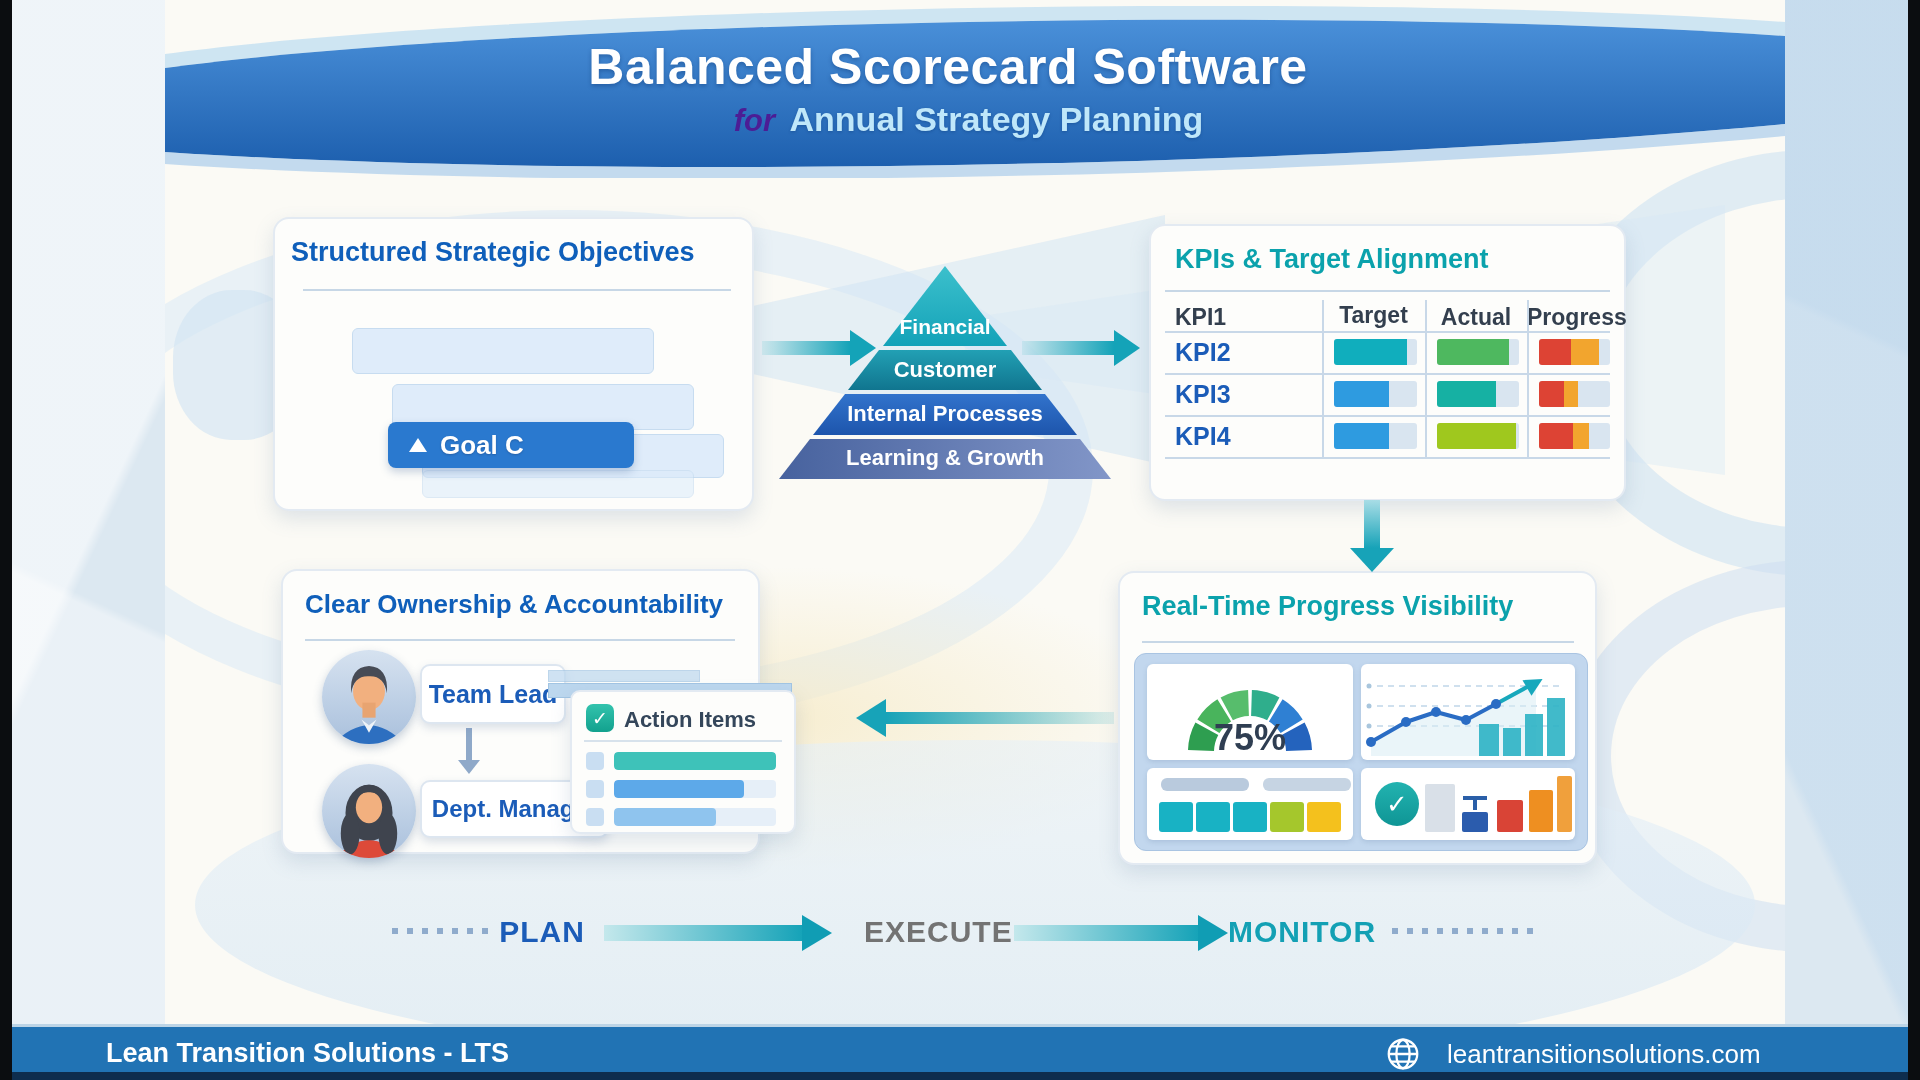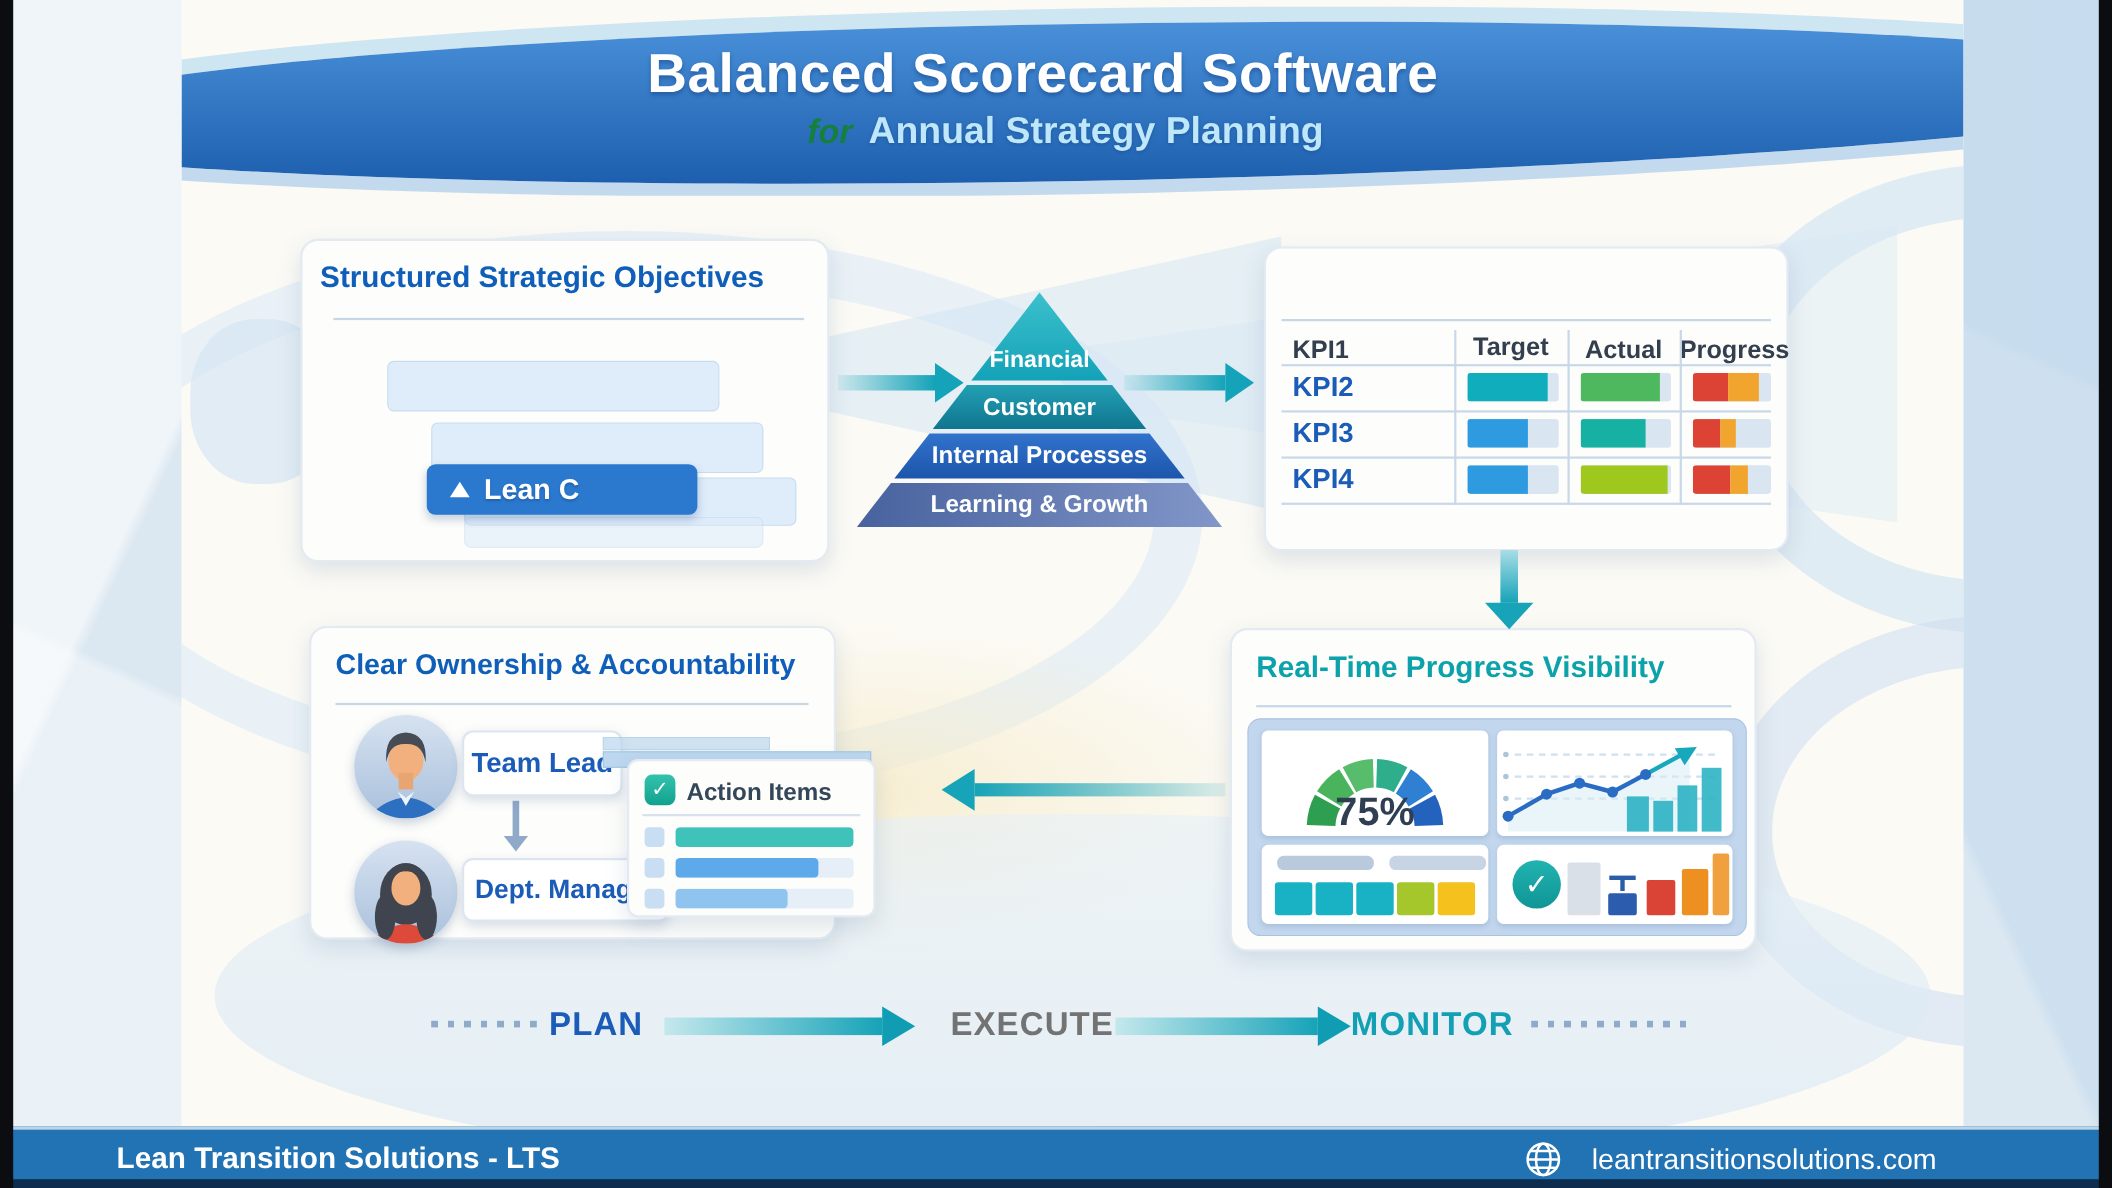--- a/index.html
+++ b/index.html
@@ -30,21 +30,21 @@
   .glowY{left:170px;top:560px;width:860px;height:320px;background:radial-gradient(ellipse at center,#f6ebc9 0%,rgba(246,235,201,0) 68%);opacity:.85;}
   .swooshB{left:30px;top:740px;width:1560px;height:330px;border-radius:50%;background:linear-gradient(#e6f0f8,#d3e5f3);opacity:.6;}
   .cylL{left:8px;top:290px;width:130px;height:150px;border-radius:45%;background:#d3e5f2;opacity:.65;}
 
   
   .ribbon{position:absolute;left:165px;top:6px;width:1620px;height:172px;z-index:3;}
   .header-title{position:absolute;left:165px;top:38px;width:1620px;text-align:center;z-index:4;
     color:#ffffff;font-size:50px;font-weight:bold;letter-spacing:.5px;
     text-shadow:0 2px 4px rgba(10,50,110,.4);transform:translateX(-27px);}
   .header-sub{position:absolute;left:165px;top:100px;width:1620px;text-align:center;z-index:4;transform:translateX(-27px);}
-  .header-sub .pre{font-style:italic;font-weight:bold;font-size:31px;color:#15803d;margin-right:10px;margin-left:41px;}
+  .header-sub .pre{font-style:italic;font-weight:bold;font-size:31px;color:#4c1d95;margin-right:10px;margin-left:41px;}
   .header-sub .main{font-weight:bold;font-size:34px;color:#bfe7fa;text-shadow:0 1px 3px rgba(10,50,110,.35);}
 
   
   .card{position:absolute;background:#fdfdfb;border:2px solid #e3eaf2;border-radius:16px;
         box-shadow:0 8px 20px rgba(90,120,160,.18);z-index:2;}
   .card-title{position:absolute;left:16px;top:18px;font-weight:bold;}
   .blue-title{color:#0f5fba;font-size:27px;}
   .teal-title{color:#0ba2ac;font-size:27px;}
   .card-rule{position:absolute;left:28px;height:2px;background:#c7d7e6;}
 
@@ -179,21 +179,21 @@
 
 <div class="card" id="panel-objectives">
   <div class="card-title blue-title">Structured Strategic Objectives</div>
   <div class="card-rule" style="top:70px;width:428px;"></div>
   <div class="ghost-bar" style="left:77px;top:109px;width:300px;height:44px;"></div>
   <div class="ghost-bar" style="left:117px;top:165px;width:300px;height:44px;"></div>
   <div class="ghost-bar" style="left:147px;top:215px;width:300px;height:42px;"></div>
   <div class="ghost-bar" style="left:147px;top:251px;width:270px;height:26px;opacity:.55;"></div>
   <div class="goal-bar goal-blue" style="left: 113px; top: 203px; width: 246px; height: 46px; background: rgb(42, 121, 207);">
     <span class="bullet-tri"></span>
-    <span class="txt">Lean C</span>
+    <span class="txt">Goal C</span>
   </div>
 </div>
 
 <svg class="pyramid" viewBox="0 0 380 230">
   <defs>
     <linearGradient id="t1" x1="0" y1="0" x2="0" y2="1">
         <stop offset="0" stop-color="#3cc0cc"></stop>
         <stop offset="1" stop-color="#13a2b8"></stop>
       </linearGradient>
     <linearGradient id="t2" x1="0" y1="0" x2="0" y2="1">
@@ -216,20 +216,21 @@
   <text x="190" y="76" text-anchor="middle" font-size="21">Financial</text>
   <text x="190" y="119" text-anchor="middle" font-size="22">Customer</text>
   <text x="190" y="163" text-anchor="middle" font-size="22">Internal Processes</text>
   <text x="190" y="207" text-anchor="middle" font-size="22">Learning &amp; Growth</text>
 </svg>
 
 <div class="arrow-r" style="left:762px;top:341px;width:88px;"></div>
 <div class="arrow-r" style="left:1022px;top:341px;width:92px;"></div>
 
 <div class="card" id="panel-kpis">
+  <div class="card-title teal-title" style="left:24px;">KPIs &amp; Target Alignment</div>
   <div class="card-rule" style="left:14px;top:64px;width:445px;"></div>
 
   <div class="kpi-h" style="left:24px;top:78px;">KPI1</div>
   <div class="kpi-h" style="left:171px;top:76px;width:103px;text-align:center;">Target</div>
   <div class="kpi-h" style="left:274px;top:78px;width:102px;text-align:center;">Actual</div>
   <div class="kpi-h" style="left:376px;top:78px;width:83px;text-align:center;">Progress</div>
 
   <div class="vline" style="left:171px;top:74px;height:159px;"></div>
   <div class="vline" style="left:274px;top:74px;height:159px;"></div>
   <div class="vline" style="left:376px;top:74px;height:159px;"></div>

